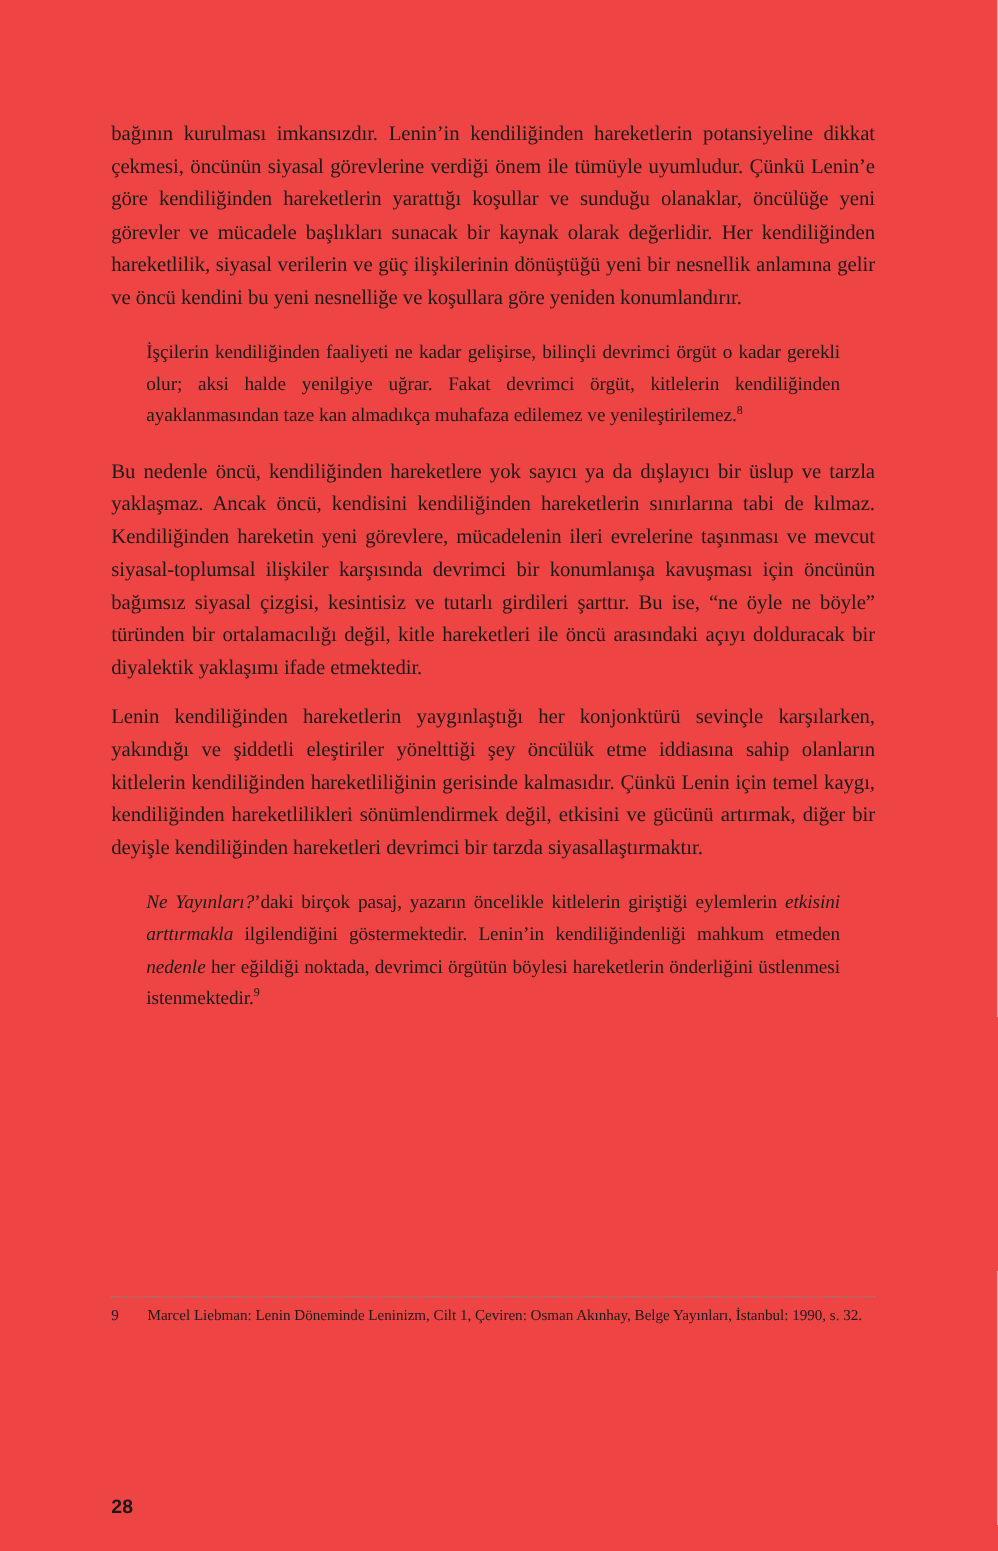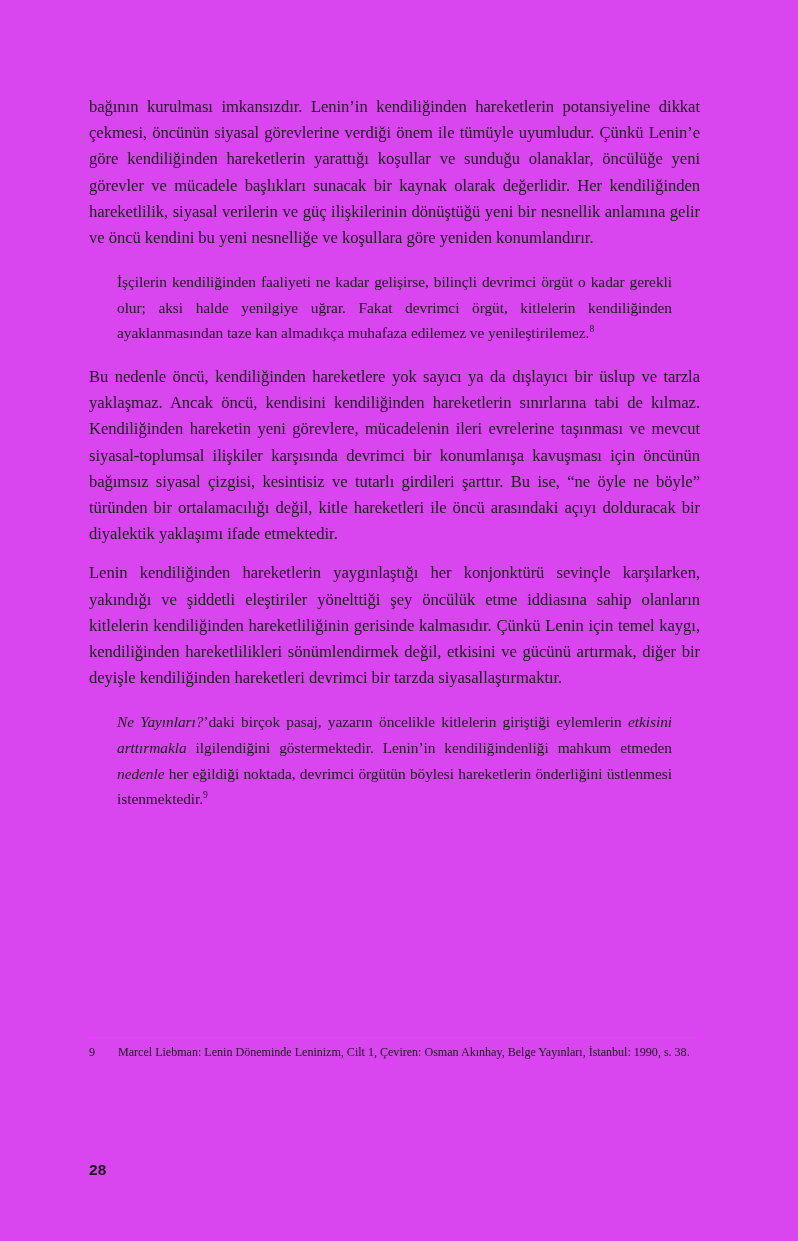--- a/index.html
+++ b/index.html
@@ -5,21 +5,21 @@
 <style>
   html, body {
     margin: 0;
     padding: 0;
     background: #ffffff;
   }
   .page {
     position: relative;
     width: 798px;
     height: 1241px;
-    background: #d946ef;
+    background: #ef4444;
     margin: 0 auto;
     overflow: hidden;
     font-family: "Liberation Serif", "DejaVu Serif", serif;
     color: #1a1a1a;
     box-sizing: border-box;
   }
   .content {
     position: absolute;
     left: 89px;
     top: 94px;
@@ -85,21 +85,21 @@
   }
   p.footnote:last-child { margin-bottom: 0; }
   .fn-num {
     display: inline-block;
     width: 29px;
   }
 
   .folio {
     position: absolute;
     left: 89px;
-    top: 1161px;
+    top: 1197px;
     font-family: "Liberation Sans", "DejaVu Sans", sans-serif;
     font-size: 15.5px;
     font-weight: bold;
     color: #1a1a1a;
     letter-spacing: 0.2px;
   }
 </style>
 </head>
 <body>
 
@@ -126,18 +126,18 @@
     <blockquote class="quote">
       <p><i>Ne Yayınları?</i><span>’daki birçok pasaj, yazarın öncelikle kitlelerin giriştiği eylemlerin </span><i>etkisini arttırmakla</i><span> ilgilendiğini göstermektedir. Lenin’in kendiliğindenliği mahkum etmeden </span><i>nedenle</i><span> her eğildiği noktada, devrimci örgütün böylesi hareketlerin önderliğini üstlenmesi istenmektedir.</span><sup class="fn">9</sup></p>
     </blockquote>
 
   </div>
 
   <div class="footnotes">
     <div class="fn-rule"></div>
 
 
-    <p class="footnote"><span class="fn-num">9</span><span>Marcel Liebman: Lenin Döneminde Leninizm, Cilt 1, Çeviren: Osman Akınhay, Belge Yayınları, İstanbul: 1990, s. 38.</span></p>
+    <p class="footnote"><span class="fn-num">9</span><span>Marcel Liebman: Lenin Döneminde Leninizm, Cilt 1, Çeviren: Osman Akınhay, Belge Yayınları, İstanbul: 1990, s. 32.</span></p>
   </div>
 
   <div class="folio">28</div>
 
 </div>
 
 </body></html>

